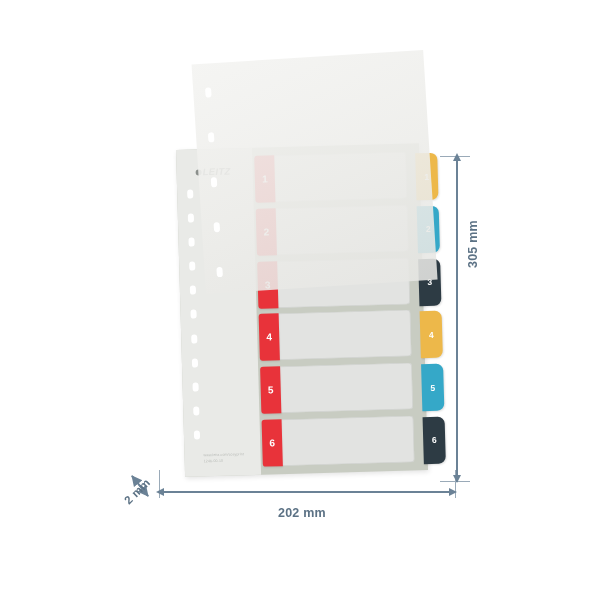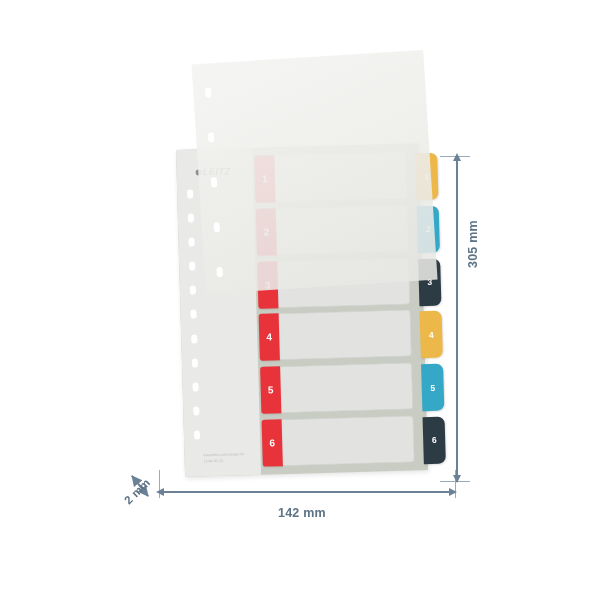--- a/index.html
+++ b/index.html
@@ -354,21 +354,21 @@
   <div class="dim-v"></div>
   <div class="arrow-up" style="left:452.5px; top:153px;"></div>
   <div class="arrow-down" style="left:452.5px; top:475px;"></div>
   <div class="dim-label label-305">305 mm</div>
 
   <div class="tick" style="left:159px; top:470px; width:1px; height:28px;"></div>
   <div class="tick" style="left:455px; top:470px; width:1px; height:28px;"></div>
   <div class="dim-h"></div>
   <div class="arrow-left" style="left:156px; top:487.5px;"></div>
   <div class="arrow-right" style="left:449px; top:487.5px;"></div>
-  <div class="dim-label label-245">142 mm</div>
+  <div class="dim-label label-245">202 mm</div>
 
   <svg class="dim-diag" width="60" height="60" viewBox="0 0 60 60">
     <defs>
       <marker id="ah-a" markerWidth="7" markerHeight="7" refX="5.5" refY="3" orient="auto" markerUnits="strokeWidth">
         <path d="M0,0 L6,3 L0,6 z" fill="#6b8296"></path>
       </marker>
       <marker id="ah-b" markerWidth="7" markerHeight="7" refX="5.5" refY="3" orient="auto" markerUnits="strokeWidth">
         <path d="M0,0 L6,3 L0,6 z" fill="#6b8296"></path>
       </marker>
     </defs>

